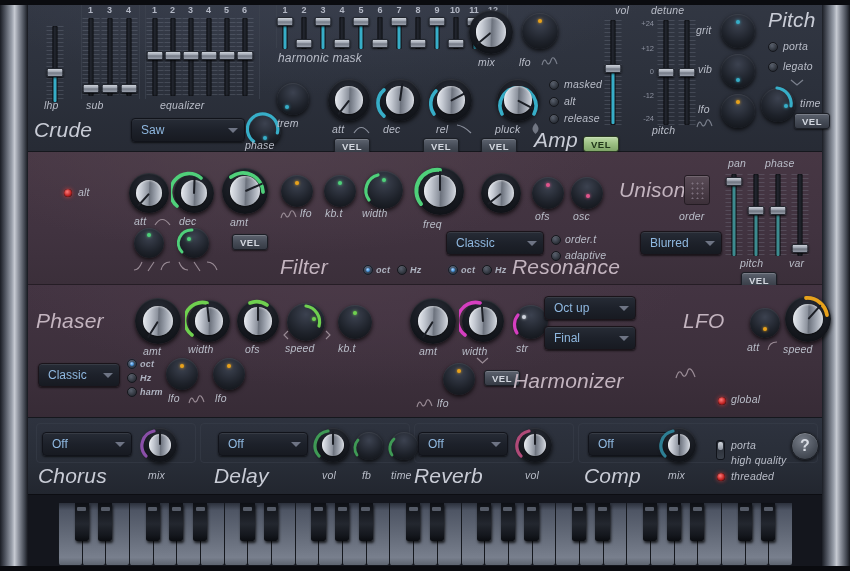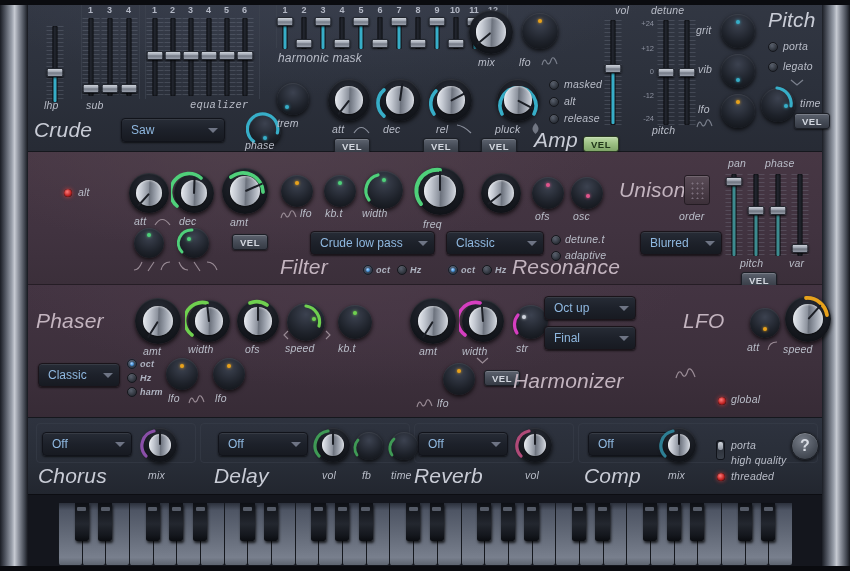--- a/index.html
+++ b/index.html
@@ -333,24 +333,24 @@
       <div class="vsl" style="left:190px;top:18px;width:17px;height:78px;">
         <div class="ticks"></div>
           <div class="track"></div>
         <div class="cap" style="top:33px;"></div>
       </div>
       <div class="vsl" style="left:208px;top:18px;width:17px;height:78px;">
         <div class="ticks"></div>
           <div class="track"></div>
         <div class="cap" style="top:33px;"></div>
       </div>
-      <div class="lbl sm" style="left:162px;top:99px;font-family:Liberation Mono, monospace;">equalizer</div>
+      <div class="lbl sm" style="left:132px;top:99px;">equalizer</div>
 
       <div class="lbl big" style="left:6px;top:118px;">Crude</div>
-      <div class="dd" style="left:93px;top:118px;width:104px;">
+      <div class="dd" style="left:103px;top:118px;width:114px;">
         <span class="val">Saw</span>
         <span class="caret"></span>
       </div>
       <div class="knob dark" style="left:221px;top:114px;width:32px;height:32px;">
         <div class="arc">
           <svg viewBox="0 0 40 40">
               <path d="M8 32 A16 16 0 1 1 33 23" fill="none" stroke="#37aec8" stroke-width="3.4" stroke-linecap="round"></path>
             </svg>
         </div>
         <div class="dot" style="color:#37aec8;background:#37aec8;left:14px;top:22px;"></div>
@@ -693,42 +693,38 @@
       <div class="knob dark" style="left:504px;top:25px;width:32px;height:32px;">
         <div class="dot" style="color:#e0558c;background:#e0558c;left:14px;top:6px;"></div>
       </div>
       <div class="lbl sm" style="left:507px;top:58px;">ofs</div>
 
       <div class="knob dark" style="left:543px;top:25px;width:32px;height:32px;">
         <div class="dot" style="color:#e0558c;background:#e0558c;left:15px;top:17px;"></div>
       </div>
       <div class="lbl sm" style="left:545px;top:58px;">osc</div>
 
-      <div class="dd rose" style="left:282px;top:79px;width:125px;">
-        <span class="val">Crude low pass</span>
-        <span class="caret"></span>
-      </div>
       <div class="lbl big rose" style="left:252px;top:103px;">Filter</div>
       <div class="radio on" style="left:335px;top:113px;"></div>
       <div class="lbl tiny" style="left:348px;top:113px;font-style:italic;">oct</div>
       <div class="radio" style="left:369px;top:113px;"></div>
       <div class="lbl tiny" style="left:382px;top:113px;font-style:italic;">Hz</div>
 
       <div class="dd rose" style="left:418px;top:79px;width:98px;">
         <span class="val">Classic</span>
         <span class="caret"></span>
       </div>
       <div class="radio on" style="left:420px;top:113px;"></div>
       <div class="lbl tiny" style="left:433px;top:113px;font-style:italic;">oct</div>
       <div class="radio" style="left:454px;top:113px;"></div>
       <div class="lbl tiny" style="left:467px;top:113px;font-style:italic;">Hz</div>
       <div class="lbl big rose" style="left:484px;top:103px;">Resonance</div>
 
       <div class="radio" style="left:523px;top:83px;"></div>
-      <div class="lbl sm" style="left:537px;top:81px;">detune.t</div>
+      <div class="lbl sm" style="left:537px;top:81px;">order.t</div>
       <div class="radio" style="left:523px;top:99px;"></div>
       <div class="lbl sm" style="left:537px;top:97px;">adaptive</div>
 
       <div class="lbl big rose" style="left:591px;top:26px;">Unison</div>
       <div class="orderbox" style="left:656px;top:23px;">
         <div class="dots"></div>
       </div>
       <div class="lbl sm" style="left:651px;top:58px;">order</div>
       <div class="dd rose" style="left:612px;top:79px;width:82px;">
         <span class="val">Blurred</span>

